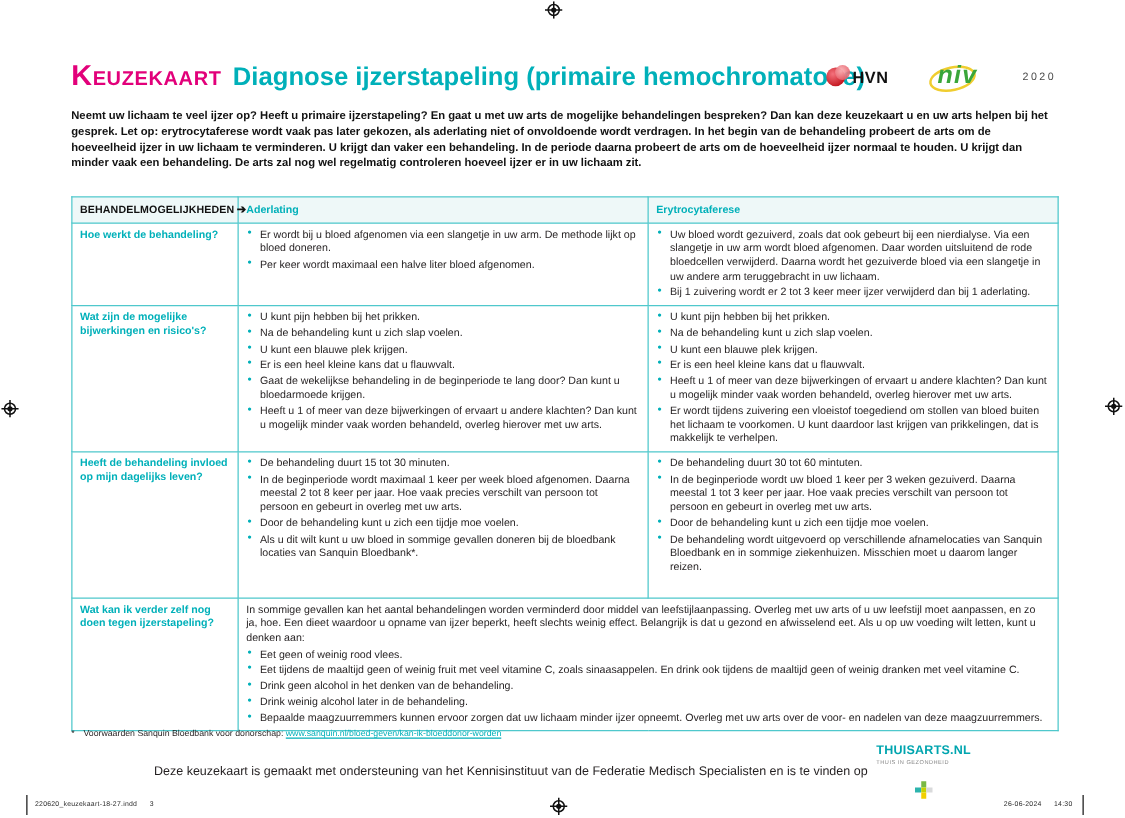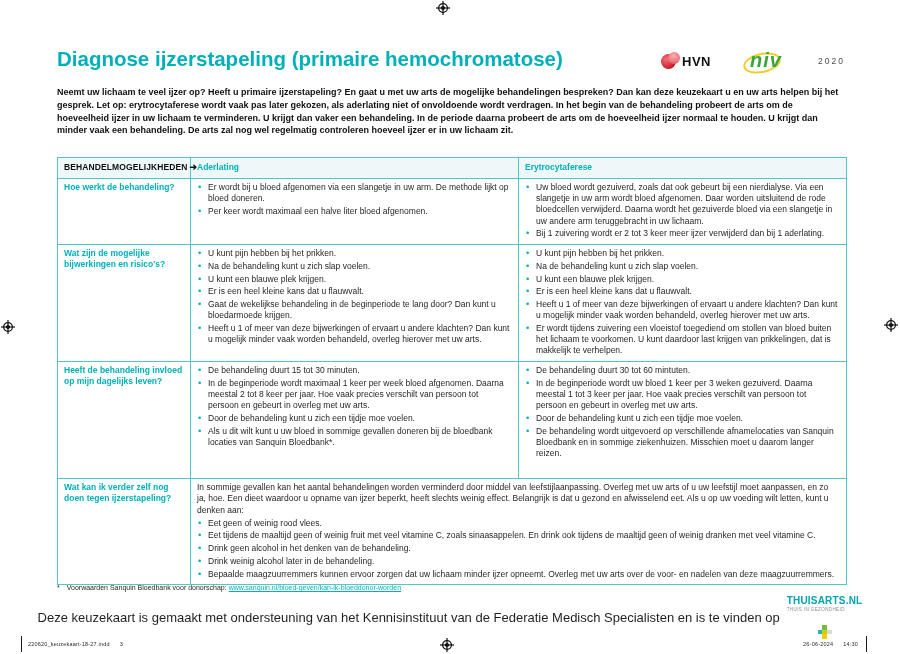--- a/index.html
+++ b/index.html
@@ -43,21 +43,21 @@
   ul.bl { list-style:none; }
   ul.bl li { position:relative; padding-left:11px; margin-bottom:1.5px; }
   ul.bl li::before { content:"•"; position:absolute; left:1px; top:-1px; color:#00b0b9; font-size:9.5px; }
   td p.cellintro { margin-bottom:2px; }
 
   
   .footnote { position:absolute; left:57px; top:584px; font-size:7px; color:#231f20; }
   .footnote .mk { margin-right:7px; }
   .footnote a { color:#00b0b9; text-decoration:underline; }
   .credit { position:absolute; left:0; top:596px; width:100%; display:flex; justify-content:center; align-items:center; gap:7px; }
-  .credit-text { font-size:13px; color:#231f20; }
+  .credit-text { font-size:10px; color:#231f20; }
   .ta-logo { display:flex; align-items:center; gap:13px;flex-direction:column; }
   .ta-name { font-weight:bold; font-size:10px; color:#00a5af; letter-spacing:0.2px; line-height:1; }
   .ta-tag { font-size:4.5px; color:#8a8a8a; letter-spacing:0.4px; margin-top:1px; }
   .ta-plus { position:relative; width:14px; height:14px; }
   .ta-plus i { position:absolute; width:4.6px; height:4.6px; display:block; }
   .ta-plus .pu { left:4.7px; top:0;    background:#79b943; }
   .ta-plus .pl { left:0;    top:4.7px; background:#2cb4ad; }
   .ta-plus .pc { left:4.7px; top:4.7px; background:#c5d300; }
   .ta-plus .pr { left:9.4px; top:4.7px; background:#d9dadb; }
   .ta-plus .pd { left:4.7px; top:9.4px; background:#f2cf00; }
@@ -96,20 +96,21 @@
       <line x1="7" y1="0" x2="7" y2="14" stroke="#111" stroke-width="1.2"></line>
       <line x1="0" y1="7" x2="14" y2="7" stroke="#111" stroke-width="1.2"></line>
       <circle cx="7" cy="7" r="4.4" fill="none" stroke="#111" stroke-width="1.2"></circle>
       <circle cx="7" cy="7" r="2.1" fill="#111"></circle>
     </svg>
 
   <div class="cropline" style="left:21px; top:636px;"></div>
   <div class="cropline" style="left:866px; top:636px;"></div>
 
   <div class="titleline">
+    <span class="brand">Keuzekaart</span>
     <span class="doc-title">Diagnose ijzerstapeling (primaire hemochromatose)</span>
   </div>
 
   <div class="hvn">
     <span class="hvn-blob">
         <i class="b1"></i>
         <i class="b2"></i>
       </span>
     <span class="hvn-text">HVN</span>
   </div>

